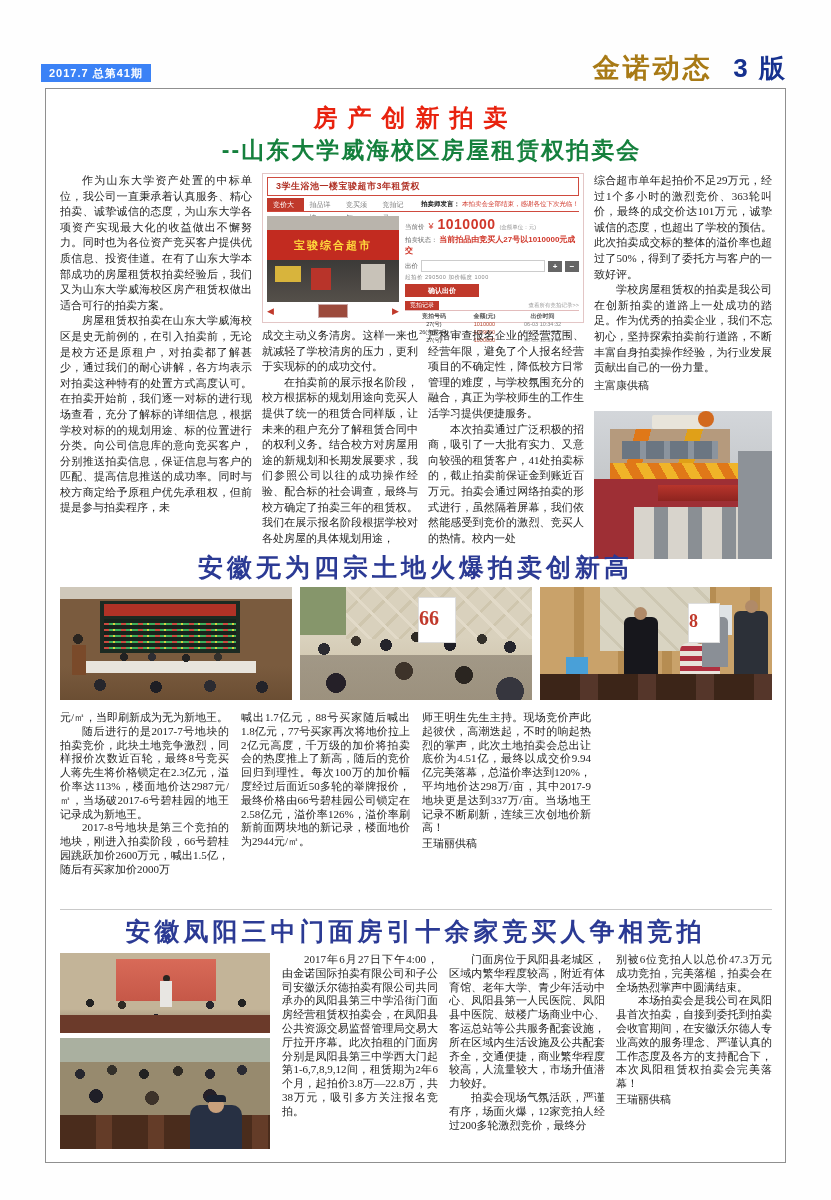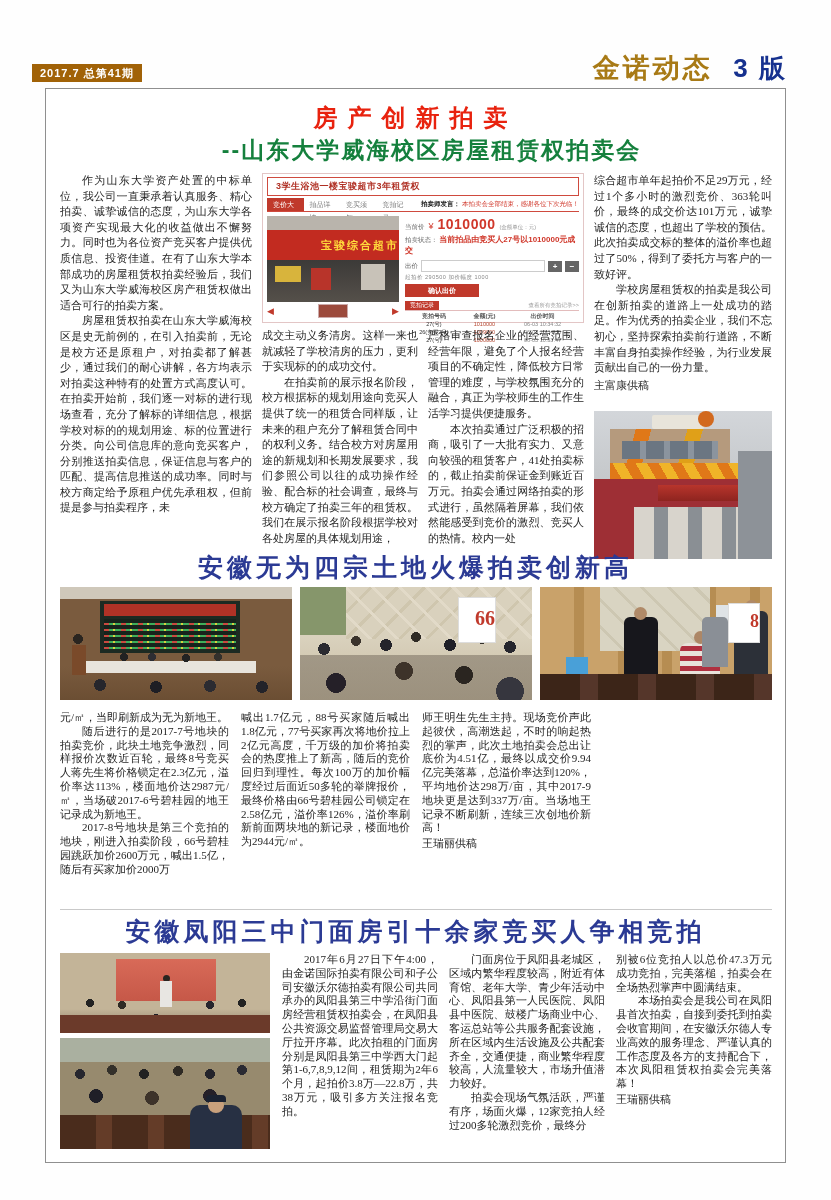--- a/index.html
+++ b/index.html
@@ -1,21 +1,21 @@
 <!DOCTYPE html>
 <html><head>
 <meta charset="utf-8">
 <style>
   * { box-sizing: border-box; margin:0; padding:0; }
   html,body { width:831px; height:1200px; }
   body { background:#fff; font-family:"Liberation Serif","DejaVu Serif",serif; color:#1f1f1f; overflow:hidden; }
   .page { position:relative; width:831px; height:1200px; background:#fefefe; overflow:hidden; }
 
   
-  .issue-badge { position:absolute; left:32px; top:64px; height:18px; background:#a16207;
+  .issue-badge { position:absolute; left:41px; top:64px; height:18px; background:#3b82f6;
     color:#fff; font:bold 11px/18px "Liberation Sans","DejaVu Sans",sans-serif; padding:0 8px; letter-spacing:1px; }
   .masthead { position:absolute; right:44px; top:50px; font-family:"Liberation Sans","DejaVu Sans",sans-serif; font-weight:bold; }
   .masthead .gold { color:#a87a16; font-size:27px; letter-spacing:3px; }
   .masthead .pageno { color:#16318f; font-size:26px; margin-left:16px; letter-spacing:2px; }
 
   
   .frame { position:absolute; left:45px; top:88px; width:741px; height:1075px; border:1px solid #8f8f8f; background:#fff; }
 
   
   .a1-t1 { position:absolute; left:0; top:14px; width:100%; text-align:center; color:#e8220e;
@@ -41,21 +41,21 @@
   .shot-tab { padding:0 6px; height:13px; line-height:13px; color:#777; }
   .shot-tab.active { background:#c0392b; color:#fff; }
   .shot-auct { margin-left:8px; white-space:nowrap; }
   .shot-auct .lbl { color:#222; font-weight:bold; font-size:6.5px; }
   .shot-auct .msg { color:#d0372a; font-size:6.5px; }
   .shot-main { display:flex; gap:6px; padding:4px; height:110px; }
   .shot-left { width:132px; }
   .store-photo { width:132px; height:86px; background:#5a5149; position:relative; overflow:hidden; }
   .store-sky { position:absolute; top:0; left:0; right:0; height:14px; background:#b9b4ac; }
   .store-sign { position:absolute; top:14px; left:0; right:0; height:30px; background:#c22b20;
-    color:#ffd93c; font:bold 11px/30px "Liberation Sans","DejaVu Sans",sans-serif; text-align:right; letter-spacing:2px; }
+    color:#ffd93c; font:bold 11px/30px "Liberation Sans","DejaVu Sans",sans-serif; text-align:center; letter-spacing:2px; }
   .store-front { position:absolute; top:44px; left:0; right:0; bottom:0; background:linear-gradient(#3c3a38,#55504a); }
   .store-patch1 { position:absolute; left:8px; top:50px; width:26px; height:16px; background:#d8b43c; }
   .store-patch2 { position:absolute; left:44px; top:52px; width:20px; height:22px; background:#b8342a; }
   .store-patch3 { position:absolute; right:14px; top:48px; width:24px; height:26px; background:#c8c2b8; }
   .store-nav { display:flex; align-items:center; justify-content:space-between; height:18px; }
   .arrow { color:#c0392b; font-size:9px; line-height:18px; }
   .thumb { width:30px; height:14px; background:#9c4a3c; border:1px solid #caa; }
   .shot-right { flex:1; font-size:6.5px; color:#666; }
   .price-row { display:flex; align-items:baseline; gap:4px; }
   .price-cur { color:#d0372a; font-size:9px; }
@@ -141,22 +141,22 @@
       radial-gradient(circle 5px at 182px 52px, #33302a 98%, transparent),
       radial-gradient(circle 6px at 210px 60px, #26262e 98%, transparent),
       radial-gradient(circle 9px at 104px 84px, #3d332a 98%, transparent),
       radial-gradient(circle 9px at 164px 88px, #2a2520 98%, transparent),
       radial-gradient(circle 10px at 36px 96px, #252028 98%, transparent),
       radial-gradient(circle 14px at 210px 104px, #36363e 98%, transparent); }
   .ph2-torsos { position:absolute; inset:0;
     background-image:
       linear-gradient(transparent 0 68px, rgba(120,110,96,.55) 68px 113px);
   }
-  .paddle { position:absolute; background:#fff; border:1px solid #ddd; text-align:right;
-    color:#c0392b; font-family:"Liberation Serif","DejaVu Serif",serif; font-weight:bold;margin-left:40px; }
+  .paddle { position:absolute; background:#fff; border:1px solid #ddd; text-align:left;
+    color:#c0392b; font-family:"Liberation Serif","DejaVu Serif",serif; font-weight:bold; }
   .paddle-66 { left:118px; top:10px; width:38px; height:46px; font-size:20px; line-height:40px; }
   .paddle-8 { left:148px; top:16px; width:32px; height:40px; font-size:18px; line-height:34px; }
 
   
   .ph3 { background:repeating-linear-gradient(90deg,#c9a26a 0 34px,#b68d52 34px 44px); }
   .ph3-panel { position:absolute; left:60px; top:0; width:110px; height:64px;
     background:repeating-linear-gradient(45deg, #d9d4c2 0 16px, #cdc7b2 16px 19px); }
   .ph3-vent { position:absolute; left:176px; top:18px; width:16px; height:30px; background:#dfe3e6; }
   .ph3-chairs { position:absolute; left:0; bottom:0; width:100%; height:26px;
     background:repeating-linear-gradient(90deg,#3c2518 0 40px,#55362a 40px 58px); }

